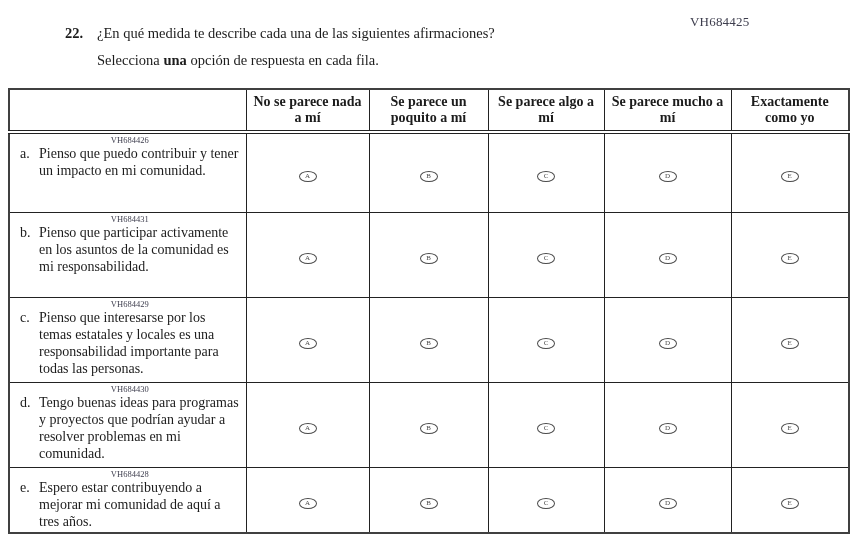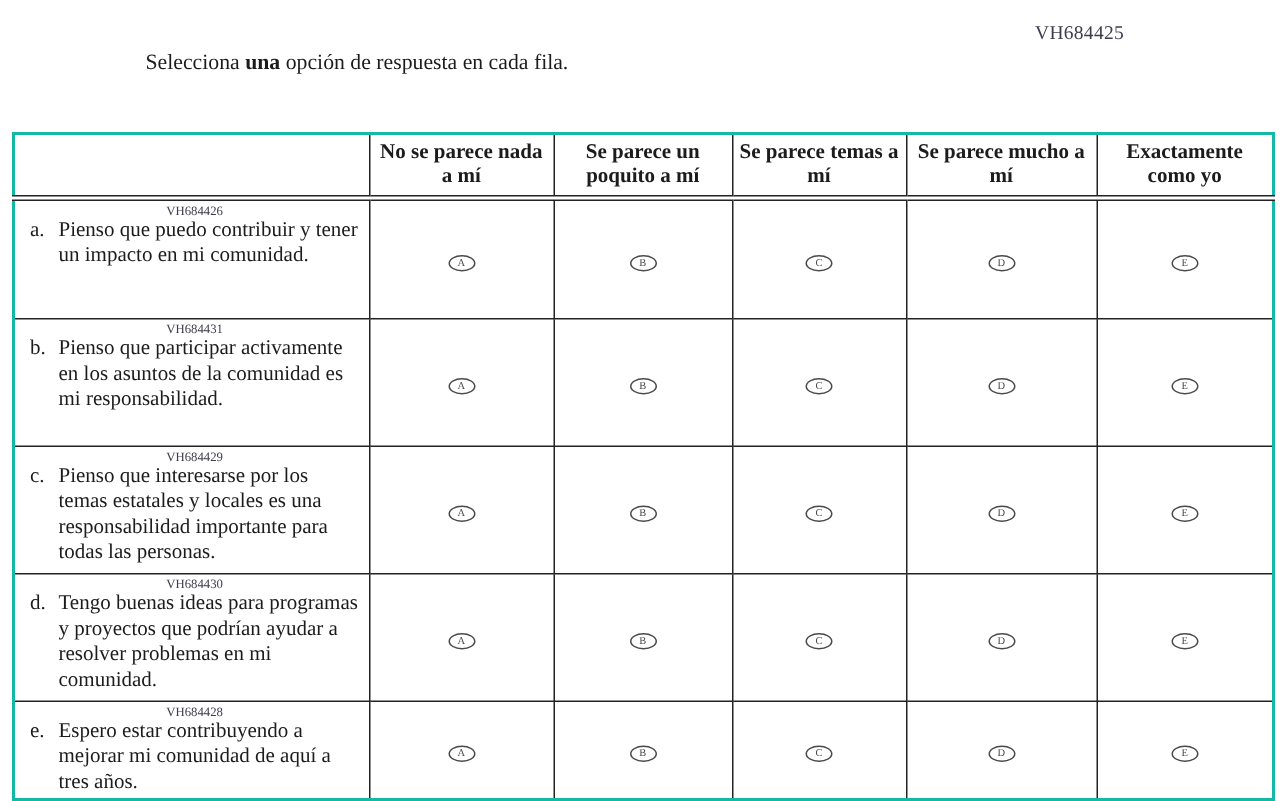--- a/index.html
+++ b/index.html
@@ -28,21 +28,21 @@
   .q-number { font-weight: bold; width: 32px; flex-shrink: 0; }
   .q-instruction { margin-top: 9px; margin-left: 32px; }
   .q-instruction b { font-weight: bold; margin-top: 21px; }
 
   table.matrix {
     position: absolute;
     left: 8px; top: 88px;
     width: 840px;
     border-collapse: collapse;
     table-layout: fixed;
-    border: 2px solid #14b8a6;
+    border: 2px solid #404040;
   }
   .matrix th, .matrix td {
     border: 1px solid #222222;
   }
   .matrix thead th {
     border-bottom: 4px double #222222;
     font-size: 14px;
     font-weight: bold;
     line-height: 16px;
     text-align: center;
@@ -93,40 +93,44 @@
     cursor: pointer;
     background: #ffffff;
   }
 </style>
 </head>
 <body>
 
 <div class="accession-top">VH684425</div>
 
 <div class="question-block">
+  <div class="q-line">
+    <span class="q-number">22.</span>
+    <span>¿En qué medida te describe cada una de las siguientes afirmaciones?</span>
+  </div>
   <div class="q-instruction">
     <span>Selecciona </span><b>una</b><span> opción de respuesta en cada fila.</span>
   </div>
 </div>
 
 <table class="matrix">
   <colgroup>
     <col style="width:237px">
     <col style="width:123px">
     <col style="width:119px">
     <col style="width:116px">
     <col style="width:127px">
     <col style="width:118px">
   </colgroup>
   <thead>
       <tr>
         <th></th>
         <th>No se parece nada a mí</th>
         <th>Se parece un poquito a mí</th>
-        <th>Se parece temas a mí</th>
+        <th>Se parece algo a mí</th>
         <th>Se parece mucho a mí</th>
         <th>Exactamente como yo</th>
       </tr>
     </thead>
   <tbody>
       <tr>
         <td class="stmt-cell">
           <span class="row-code">VH684426</span>
           <div class="stmt">
             <span class="stmt-letter">a.</span>

